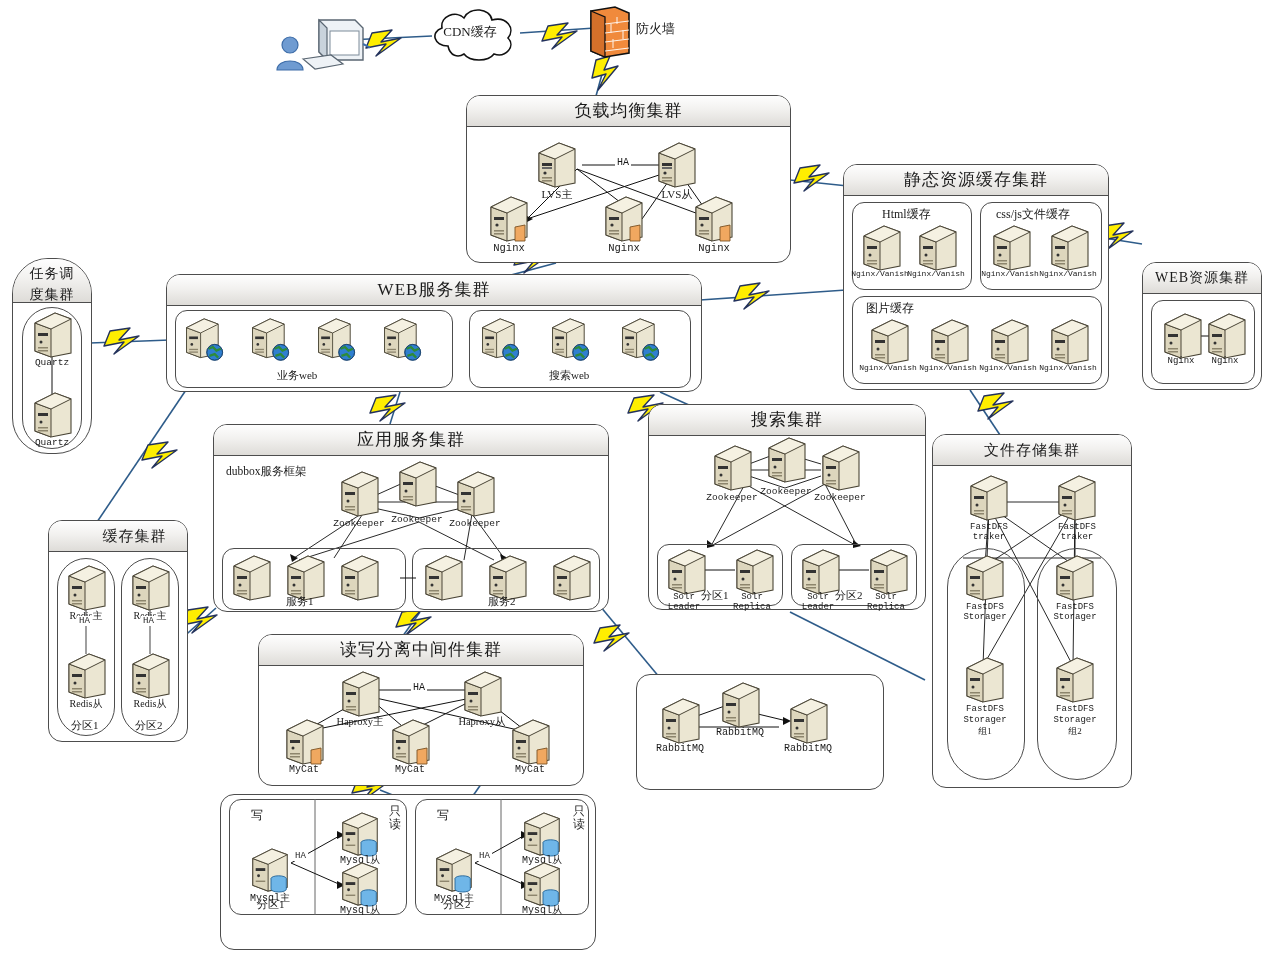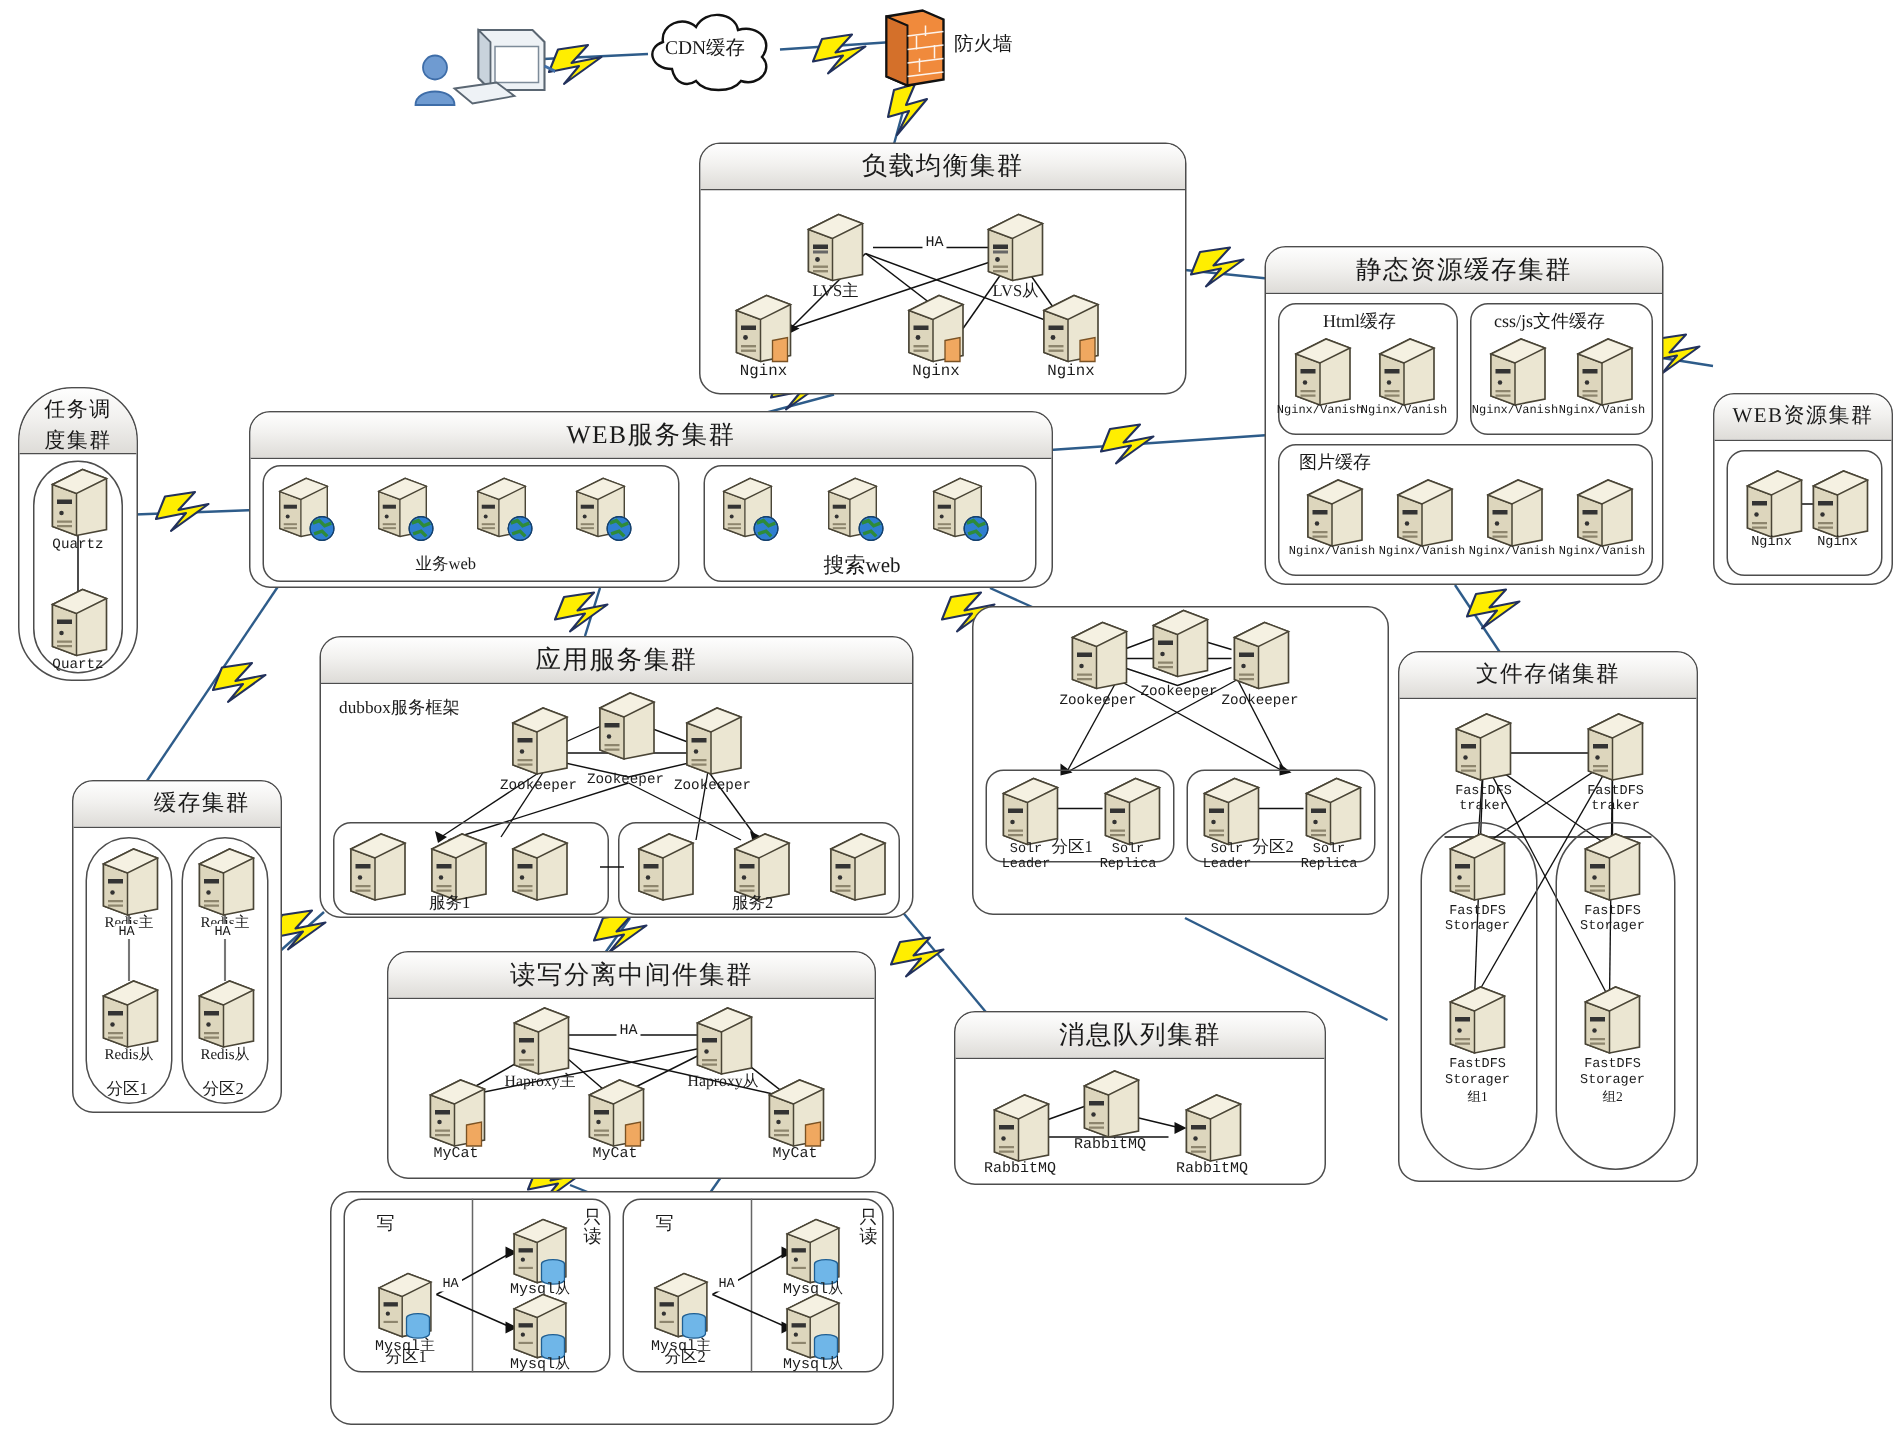--- a/index.html
+++ b/index.html
@@ -514,21 +514,21 @@
           <path d="M24,2 L40,8 L20,18 L4,12 Z" fill="#f5f1e2" stroke="#4a4536" stroke-width="1"></path>
           <rect x="7" y="22" width="10" height="3" fill="#333"></rect>
             <circle cx="10" cy="31" r="1.5" fill="#333"></circle>
           <rect x="7" y="36" width="10" height="1.5" fill="#8d856d"></rect>
             <rect x="7" y="39" width="10" height="1.5" fill="#8d856d"></rect>
           <circle cx="36" cy="40" r="9" fill="#2f7fd0" stroke="#15416d" stroke-width="0.9"></circle>
           <path d="M29,36 L34,34 L38,38 L43,36 M30,44 L36,42 L40,46" stroke="#2e8b3a" stroke-width="2.6" fill="none"></path>
           <circle cx="36" cy="40" r="9" fill="none" stroke="#15416d" stroke-width="0.9"></circle>
         </svg>
       </div>
-      <div class="grp-label cn" style="left:382px;top:62px;font-size:14px;">搜索web</div>
+      <div class="grp-label cn" style="left:382px;top:62px;font-size:11px;">搜索web</div>
     </div>
   </div>
 
   <div class="cluster" style="left:213px;top:424px;width:396px;height:188px;">
     <div class="hdr">应用服务集群</div>
     <div class="body" style="height:156px;">
       <div class="grp-label cn" style="left:12px;top:8px;font-size:11.5px;">dubbox服务框架</div>
 
       <svg style="position:absolute;left:0;top:0;" width="396" height="156">
         <g stroke="#111" stroke-width="0.9" fill="none">
@@ -657,20 +657,21 @@
             <circle cx="10" cy="31" r="1.5" fill="#333"></circle>
           <rect x="7" y="36" width="10" height="1.5" fill="#8d856d"></rect>
             <rect x="7" y="39" width="10" height="1.5" fill="#8d856d"></rect>
         </svg>
       </div>
       <div class="grp-label cn" style="left:274px;top:138px;font-size:11px;">服务2</div>
     </div>
   </div>
 
   <div class="cluster" style="left:648px;top:404px;width:278px;height:206px;">
+    <div class="hdr">搜索集群</div>
     <div class="body" style="height:174px;">
       <svg style="position:absolute;left:0;top:0;" width="278" height="174">
         <g stroke="#111" stroke-width="0.9" fill="none">
           <path d="M100,28 L132,16 L172,28"></path>
           <path d="M100,34 L172,34"></path>
           <path d="M100,40 L136,52 L172,40"></path>
           <path d="M96,48 L62,110"></path>
           <path d="M96,48 L208,110"></path>
           <path d="M176,48 L62,110"></path>
           <path d="M176,48 L208,110"></path>
@@ -1064,21 +1065,20 @@
           <rect x="7" y="35" width="10" height="1.5" fill="#8d856d"></rect>
             <rect x="7" y="38" width="10" height="1.5" fill="#8d856d"></rect>
           <path d="M28,32 L38,30 L38,46 L28,46 Z" fill="#f0a860" stroke="#7a5224" stroke-width="0.9"></path>
         </svg>
         <div class="lbl" style="top:46px;font-size:10px;">MyCat</div>
       </div>
     </div>
   </div>
 
   <div class="cluster" style="left:636px;top:674px;width:248px;height:116px;">
-    <div class="hdr">消息队列集群</div>
     <div class="body" style="height:84px;">
       <svg style="position:absolute;left:0;top:0;" width="248" height="84">
         <g stroke="#111" stroke-width="1" fill="none">
           <path d="M46,46 L96,28"></path>
             <path d="M40,52 L142,52"></path>
             <path d="M100,34 L150,46"></path>
         </g>
         <g fill="#111">
           <path d="M36,48 L44,52 L36,56 Z"></path>
             <path d="M146,42 L154,46 L146,50 Z"></path>

